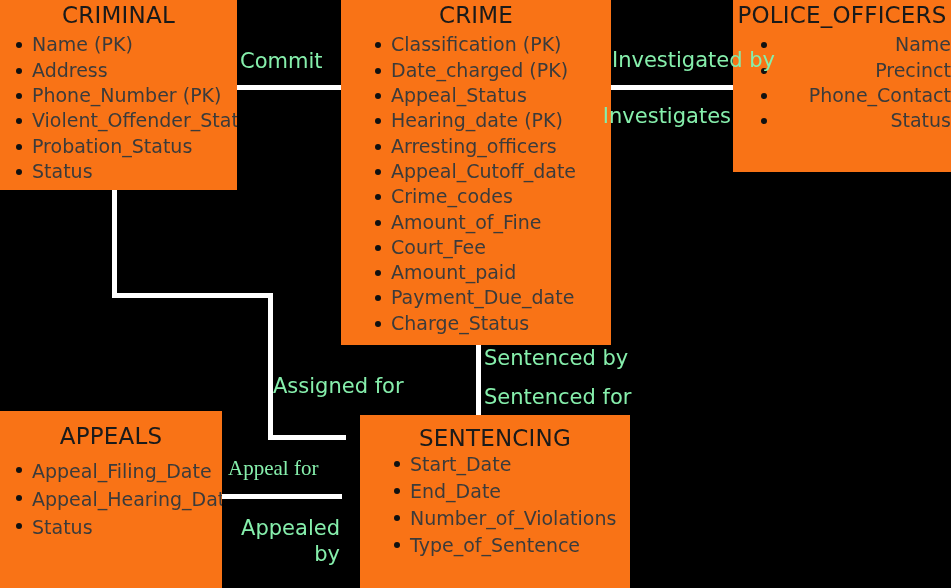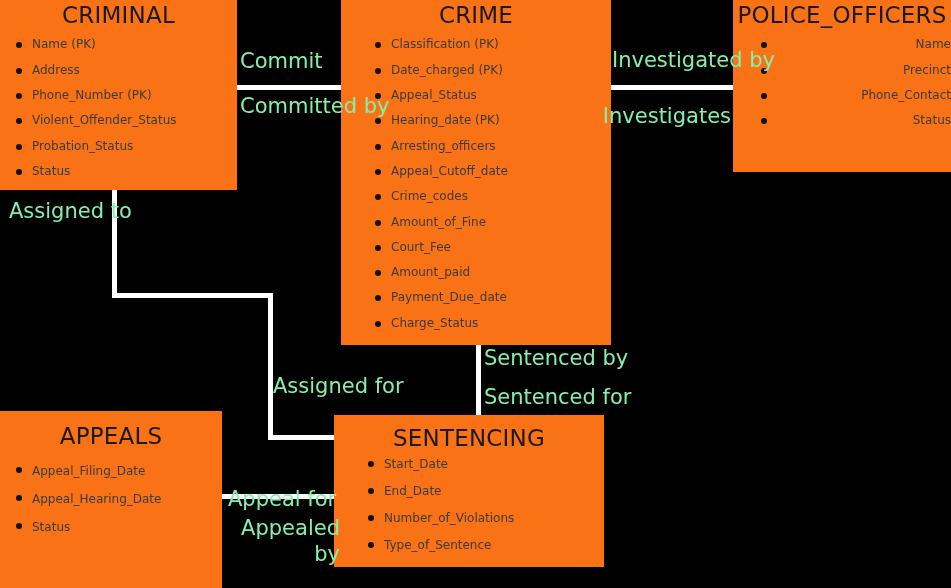--- a/index.html
+++ b/index.html
@@ -33,21 +33,21 @@
     letter-spacing: 0.2px;
     white-space: nowrap;
   }
   .attr-list {
     list-style: none;
     margin: 4px 0 0 0;
     padding: 0 0 0 14px;
   }
   .attr-list li {
     position: relative;
-    font-size: 12px;
+    font-size: 19px;
     line-height: 25.3px;
     color: #3b3b3b;
     padding-left: 18px;
     white-space: nowrap;
   }
   .attr-list li::before {
     content: "";
     position: absolute;
     left: 2px;
     top: 10px;
@@ -134,43 +134,41 @@
 
   <div class="entity" style="left:0px; top:411px; width:222px; height:177px;">
     <div class="entity-title" style="padding-top:12px;">APPEALS</div>
     <ul class="attr-list" style="margin-top:8px;">
       <li style="line-height:28px;">Appeal_Filing_Date</li>
       <li style="line-height:28px;">Appeal_Hearing_Date</li>
       <li style="line-height:28px;">Status</li>
     </ul>
   </div>
 
-  <div class="entity" style="left:334px; top:415px; width:270px; height:152px;">
+  <div class="entity" style="left:360px; top:415px; width:270px; height:173px;">
     <div class="entity-title" style="padding-top:10px;">SENTENCING</div>
     <ul class="attr-list" style="padding-left:32px; margin-top:0;">
       <li style="line-height:27px;">Start_Date</li>
       <li style="line-height:27px;">End_Date</li>
       <li style="line-height:27px;">Number_of_Violations</li>
       <li style="line-height:27px;">Type_of_Sentence</li>
     </ul>
   </div>
 
   <div class="rel-label" style="left:240px; top:50px;">Commit</div>
 
-  <div class="rel-label" style="left:240px; top:95px;">Committed by</div>
 
   <div class="rel-label" style="left:612px; top:49px;">Investigated by</div>
 
   <div class="rel-label rel-right" style="left:560px; top:105px; width:171px;">Investigates</div>
 
-  <div class="rel-label" style="left:9px; top:200px;">Assigned to</div>
 
   <div class="rel-label" style="left:273px; top:375px;">Assigned for</div>
 
   <div class="rel-label" style="left:484px; top:347px;">Sentenced by</div>
 
   <div class="rel-label" style="left:484px; top:386px;">Sentenced for</div>
 
-  <div class="rel-label" style="left:228px; top:488px;">Appeal for</div>
+  <div class="rel-label" style="left:228px; top:457px;font-family:Liberation Serif, serif;">Appeal for</div>
 
   <div class="rel-label wrap rel-right" style="left:236px; top:515px; width:104px; line-height:26px;">Appealed by</div>
 
 </div>
 
 </body></html>

